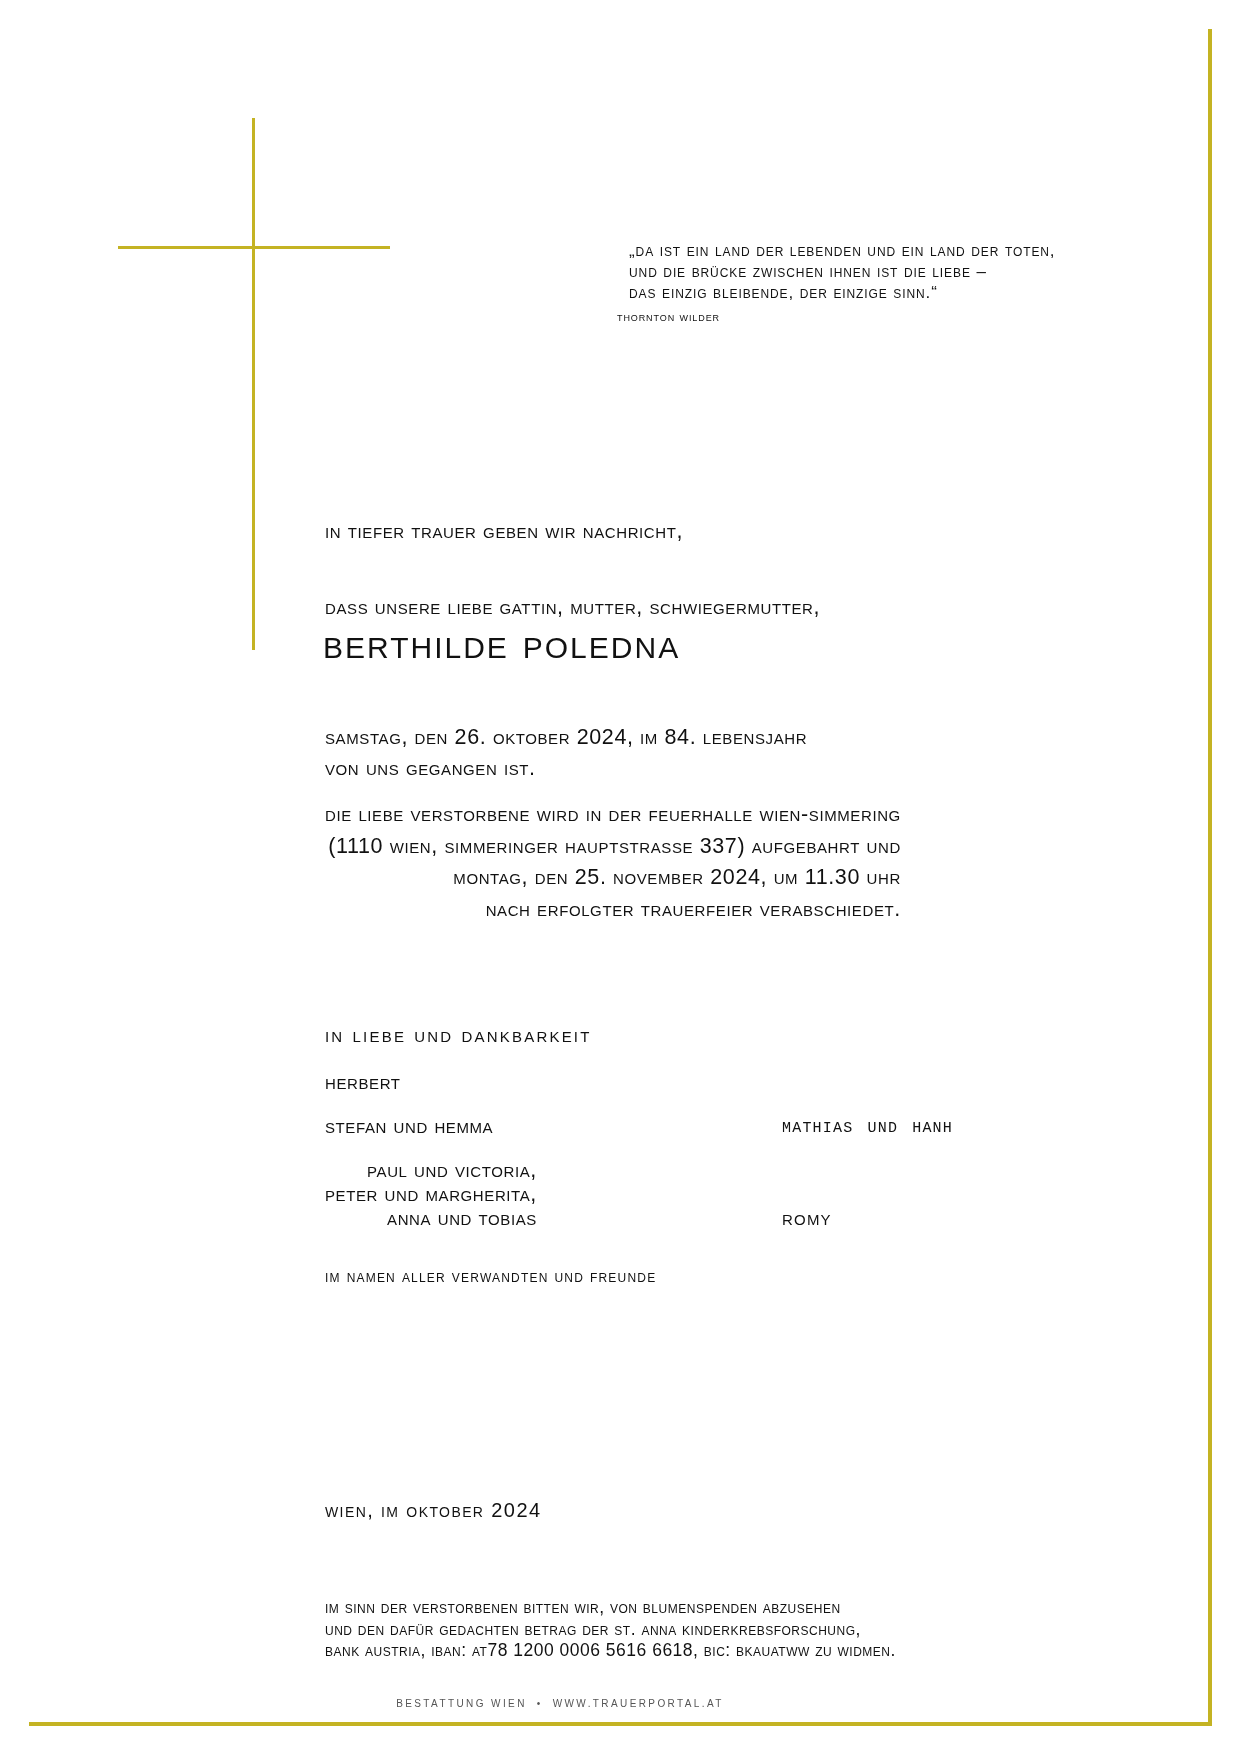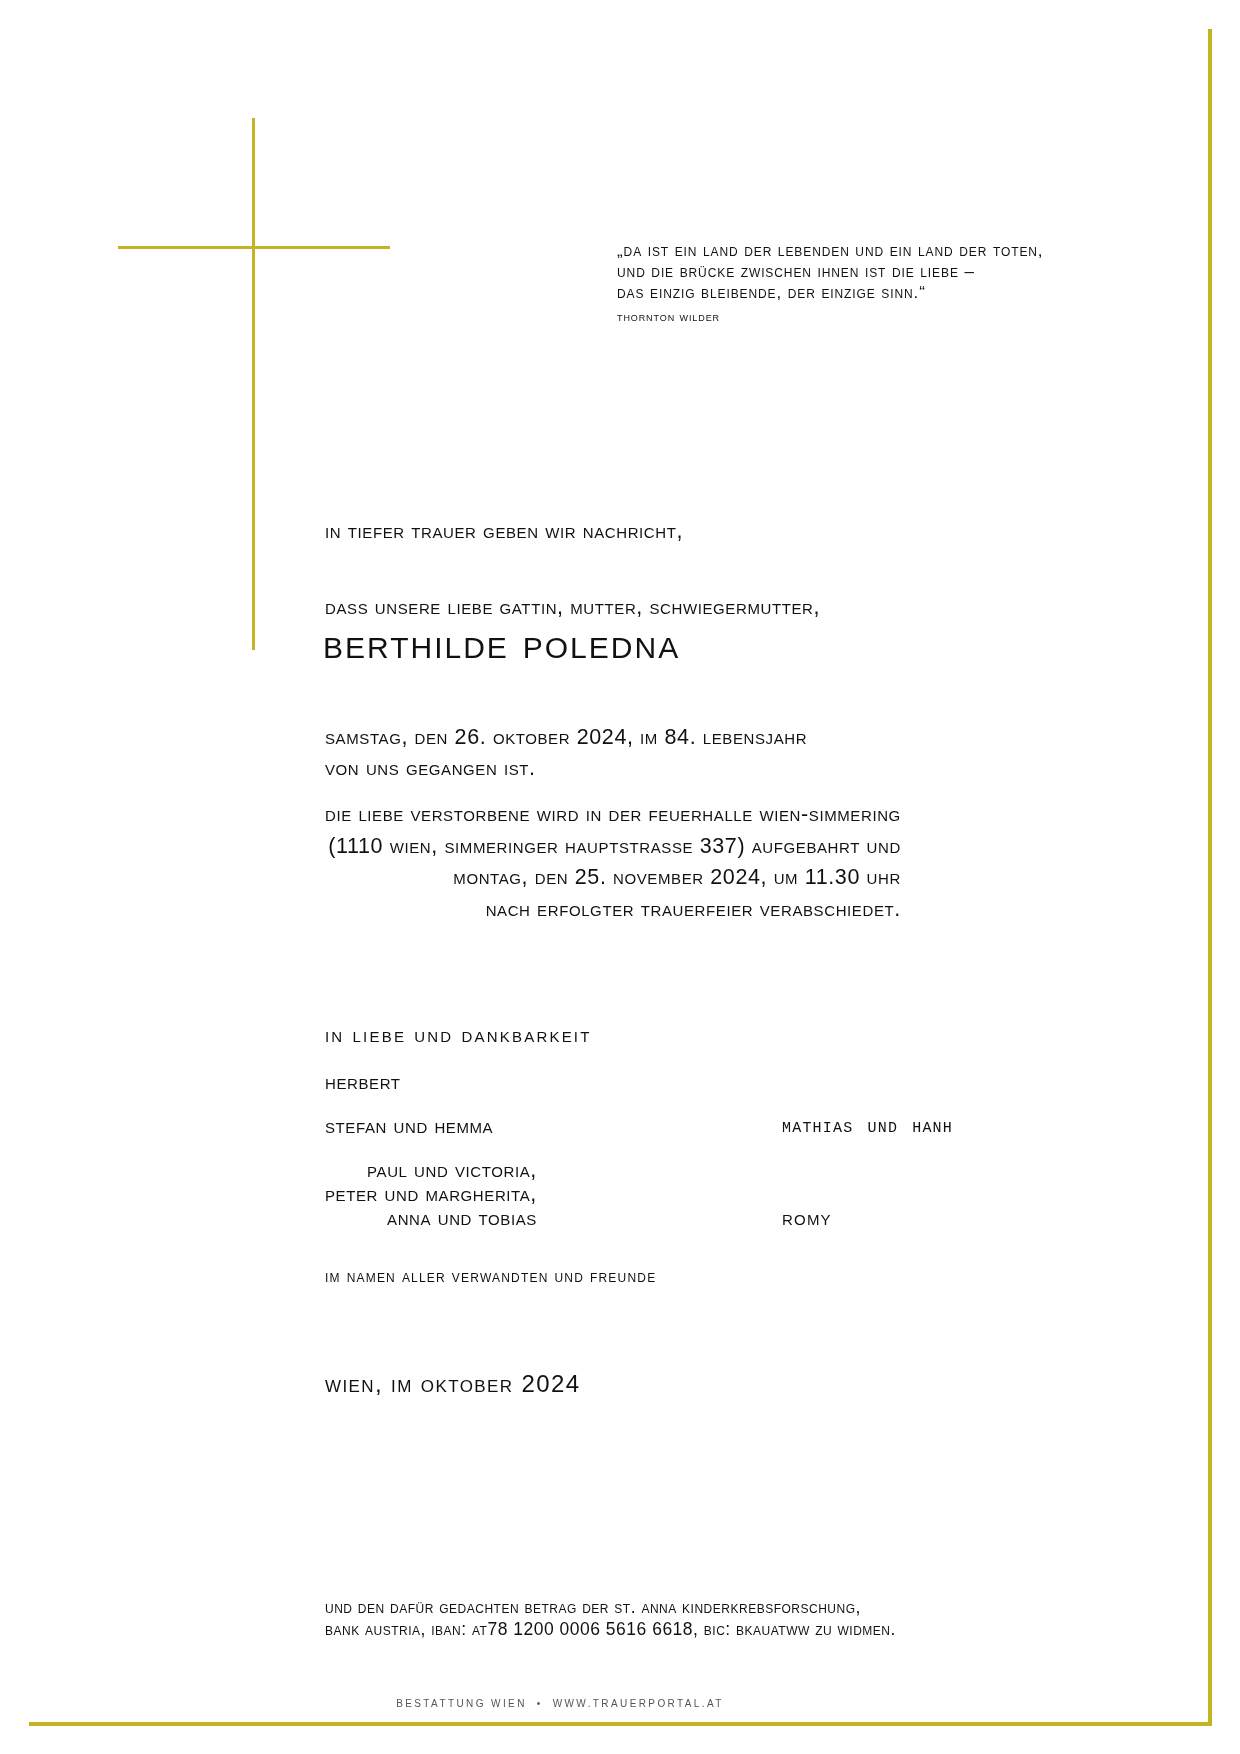--- a/index.html
+++ b/index.html
@@ -14,21 +14,21 @@
   
   .frame-right { position: absolute; left: 1208px; top: 29px; width: 4px; height: 1697px; background: #c4b323; }
   .frame-bottom { position: absolute; left: 29px; top: 1722px; width: 1183px; height: 4px; background: #c4b323; }
 
   
   .cross-v { position: absolute; left: 252px; top: 118px; width: 3px; height: 532px; background: #c4b323; }
   .cross-h { position: absolute; left: 118px; top: 246px; width: 272px; height: 3px; background: #c4b323; }
 
   
   .quote { left: 617px; top: 240px; font-size: 17px; line-height: 21px; letter-spacing: 0.9px; }
-  .quote .ql { display: block; white-space: nowrap; }
+  .quote .ql { display: block; white-space: nowrap; margin-left: 12px; }
   .quote-author { left: 617px; top: 309px; font-size: 13px; letter-spacing: 0.9px; white-space: nowrap; }
 
   .intro { left: 325px; top: 471px; font-size: 21.5px; line-height: 32px; letter-spacing: 0.6px; }
   .intro .il { display: block; white-space: nowrap; margin-top: 44px; }
 
   .name { left: 323px; top: 608px; font-size: 43px; line-height: 70px; letter-spacing: 2px; white-space: nowrap; }
 
   .death { left: 325px; top: 722px; font-size: 21.5px; line-height: 31px; letter-spacing: 0.6px; }
   .death .dl { display: block; white-space: nowrap; }
 
@@ -40,21 +40,21 @@
   .mourner { font-size: 21.5px; letter-spacing: 0.6px; white-space: nowrap; }
   .m-herbert { left: 325px; top: 1070px; }
   .m-stefan { left: 325px; top: 1114px; }
   .m-mathias { left: 782px; top: 1114px; letter-spacing: 1.2px; font-family: Liberation Mono, monospace; }
   .m-group { left: 325px; top: 1158px; line-height: 24px; text-align: right; }
   .m-group .gl { display: block; }
   .m-romy { left: 782px; top: 1206px; letter-spacing: 1.2px; }
 
   .relatives { left: 325px; top: 1267px; font-size: 17px; letter-spacing: 1.2px; white-space: nowrap; }
 
-  .place-date { left: 325px; top: 1370px; font-size: 24px; letter-spacing: 1.4px; white-space: nowrap; }
+  .place-date { left: 325px; top: 1499px; font-size: 20px; letter-spacing: 1.4px; white-space: nowrap; }
 
   .donation { left: 325px; top: 1597px; font-size: 17.5px; line-height: 21.5px; letter-spacing: 0.5px; }
   .donation .dnl { display: block; white-space: nowrap; }
 
   .footer { left: 0; width: 1120px; top: 1698px; text-align: center; font-size: 10px; letter-spacing: 2.4px; color: #555555; white-space: nowrap; }
   .footer .dot { margin: 0 10px; }
 </style>
 </head>
 <body>
 
@@ -104,20 +104,21 @@
     <span class="gl">Peter und Margherita,</span>
     <span class="gl">Anna und Tobias</span>
   </div>
   <div class="abs mourner m-romy sc">Romy</div>
 
   <div class="abs relatives sc">im Namen aller Verwandten und Freunde</div>
 
   <div class="abs place-date sc">Wien, im Oktober 2024</div>
 
   <div class="abs donation sc">
+    <span class="dnl">Im Sinn der Verstorbenen bitten wir, von Blumenspenden abzusehen</span>
     <span class="dnl">und den dafür gedachten Betrag der St. Anna Kinderkrebsforschung,</span>
     <span class="dnl">Bank Austria, IBAN: AT78 1200 0006 5616 6618, BIC: BKAUATWW zu widmen.</span>
   </div>
 
   <div class="abs footer">
     <span>BESTATTUNG WIEN</span><span class="dot">•</span><span>WWW.TRAUERPORTAL.AT</span>
   </div>
 
 </div>
 

